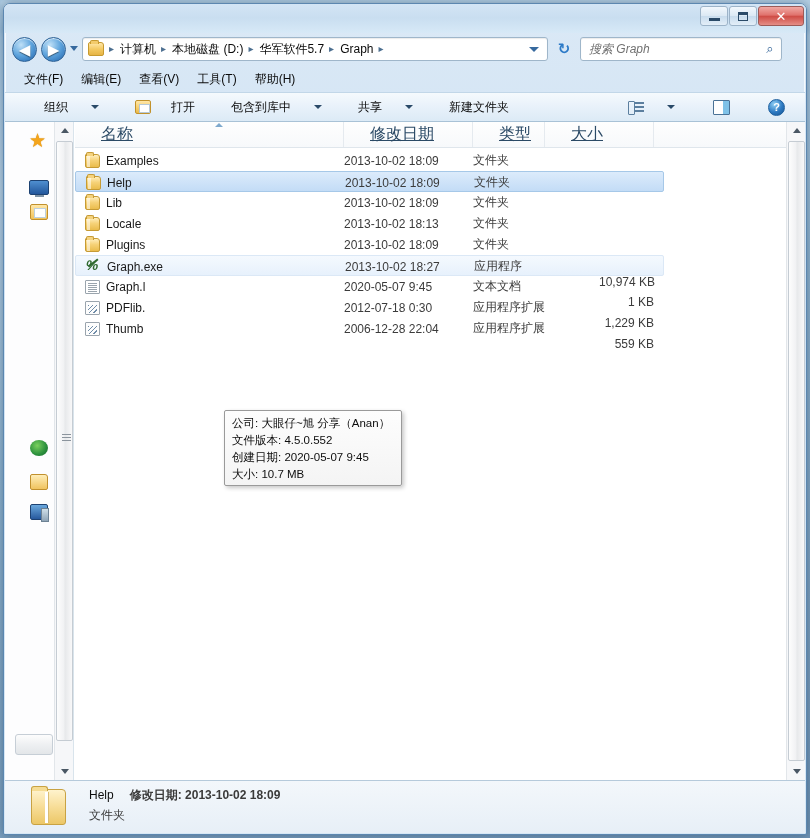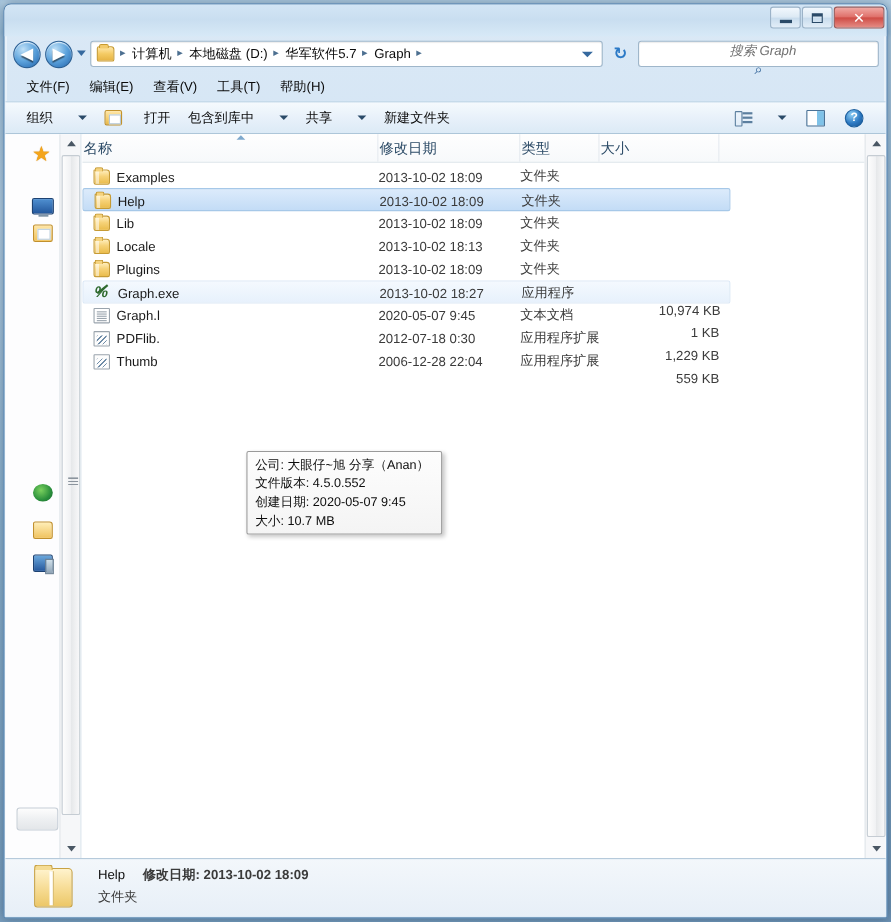--- a/index.html
+++ b/index.html
@@ -126,27 +126,26 @@
     border-top: 5px solid #36699e;
   }
   #btn-refresh {
     position: absolute; left: 548px; top: 4px;
     width: 24px; height: 24px;
     display: flex; align-items: center; justify-content: center;
     color: #2c7ac7; font-size: 15px; font-weight: bold;
   }
   #searchbox {
     position: absolute; left: 576px; top: 4px;
-    width: 219px; height: 24px;
+    width: 202px; height: 24px;
     background: #fff;
     border: 1px solid #9fb6ca;
     border-radius: 3px;
     display: flex; align-items: center;
     box-shadow: inset 0 1px 1px rgba(0,0,0,.08);
-    flex-direction: column;
   }
   #search-placeholder {
     flex: 1; padding-left: 8px;
     font-size: 12px; font-style: italic; color: #707070;
   }
   #search-icon {
     width: 22px; text-align: center; color: #2c5f95; font-size: 13px;
   }
 
   
@@ -163,21 +162,21 @@
   #toolbar {
     position: absolute; left: 1px; top: 88px; width: 800px; height: 30px;
     background: linear-gradient(180deg, #f5fafd 0%, #e8f1fa 50%, #dceaf6 100%);
     border-top: 1px solid #c2d7e8;
     border-bottom: 1px solid #a9c2d6;
     display: flex; align-items: center; padding-left: 11px;
   }
   .tbitem {
     display: flex; align-items: center; gap: 20px;
     font-size: 12px; color: #0a0a0a;
-    padding: 4px 8px; border-radius: 3px; white-space: nowrap;
+    padding: 4px 8px; border-radius: 3px; white-space: nowrap; margin-left: 20px;
   }
   .caret {
     width:0;height:0;border-left:4px solid transparent;border-right:4px solid transparent;
     border-top:4px solid #2a4a68; margin-left:3px;
   }
   #icon-open-folder {
     width: 16px; height: 14px; position: relative; flex:none;
     background: linear-gradient(180deg,#ffe7a8 0%, #f6cf70 55%, #e9b949 100%);
     border: 1px solid #c2922c; border-radius: 2px;
   }
@@ -312,24 +311,25 @@
     position: absolute; left: 70px; top: 0; width: 730px; height: 658px;
     background: #fff;
   }
   #col-header {
     position: absolute; left: 0; top: 0; width: 711px; height: 26px;
     background: linear-gradient(180deg,#fefefe 0%, #f7f9fb 100%);
     border-bottom: 1px solid #dfe6ec;
   }
   .colh {
     position: absolute; top: 0; height: 25px;
-    font-size: 13px; color: #2b4a66;
+    font-size: 16px; color: #2b4a66;
     display: flex; align-items: center;
     border-right: 1px solid #e5eaef;
-    padding-left: 1px;
+    padding-left: 26px;
+    text-decoration: underline;
   }
   #sort-indicator {
     position: absolute; left: 140px; top: 1px;
     width:0;height:0;border-left:4px solid transparent;border-right:4px solid transparent;
     border-bottom:4px solid #7fa9cd;
   }
 
   .row {
     position: absolute; left: 0; width: 589px; height: 21px;
     font-size: 12px; color: #1a1a1a;

